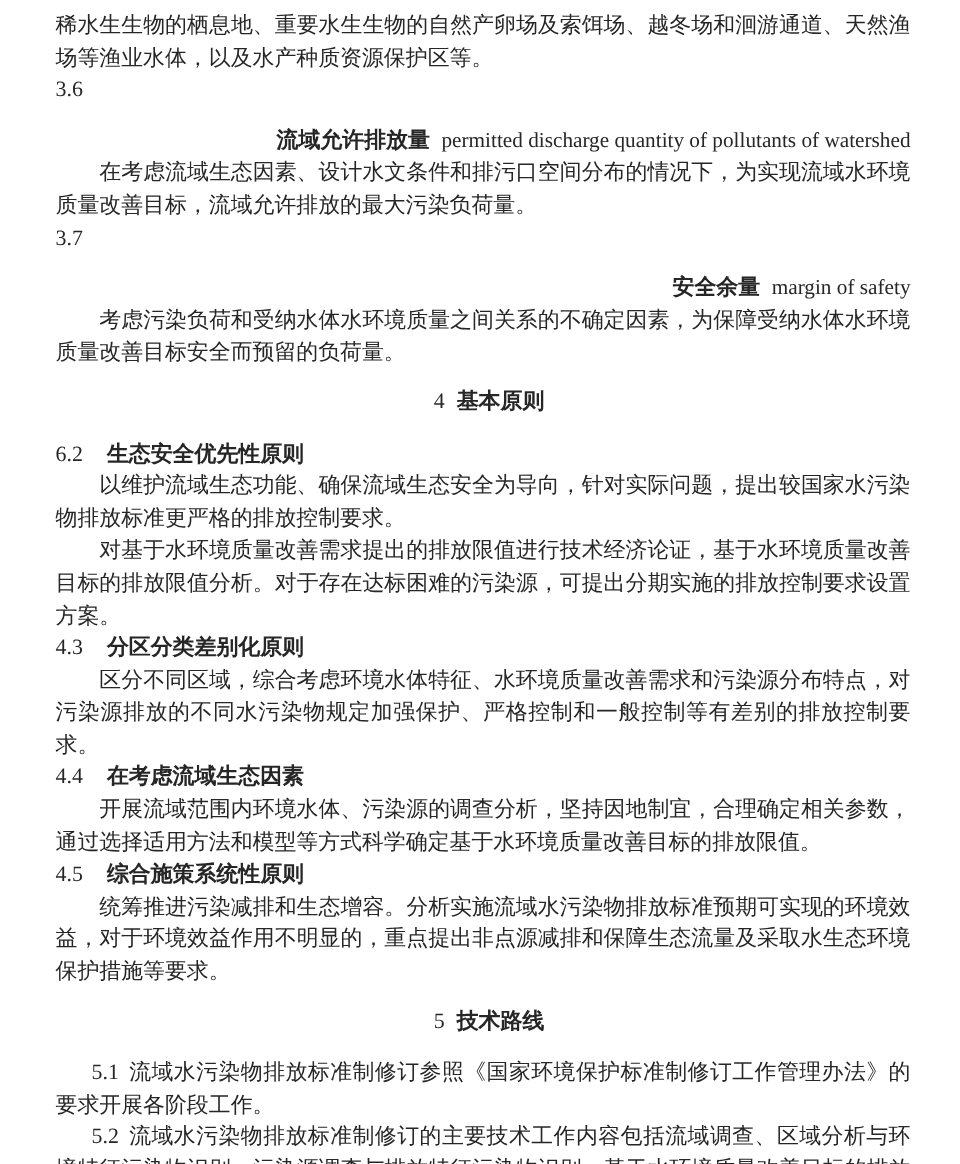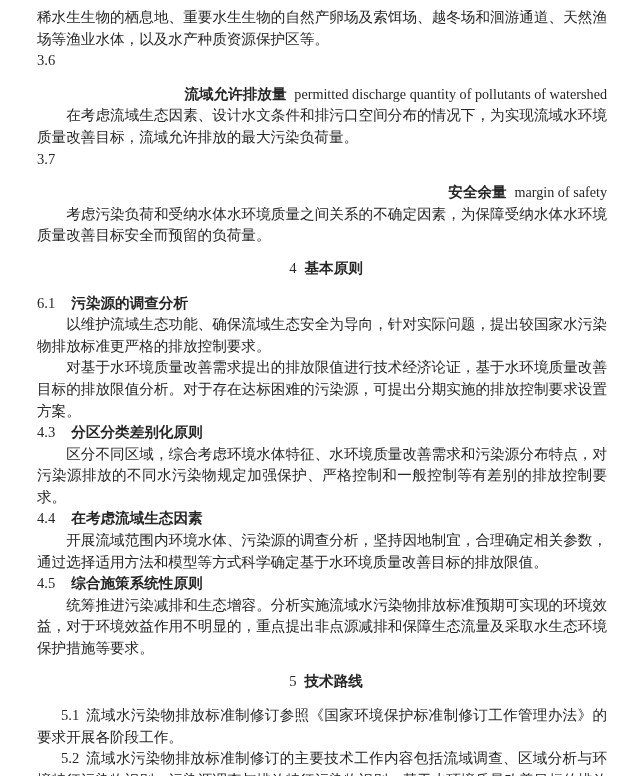--- a/index.html
+++ b/index.html
@@ -71,21 +71,21 @@
     <span class="term-zh">安全余量</span><span class="term-en">margin of safety</span>
   </p>
 
   <p class="body">考虑污染负荷和受纳水体水环境质量之间关系的不确定因素，为保障受纳水体水环境质量改善目标安全而预留的负荷量。</p>
 
   <h2 class="section">
     <span class="num">4</span><span class="title">基本原则</span>
   </h2>
 
   <h3 class="subclause">
-    <span class="num">6.1</span><span class="title">污染源的调查分析</span>
+    <span class="num">6.2</span><span class="title">生态安全优先性原则</span>
   </h3>
 
   <p class="body">以维护流域生态功能、确保流域生态安全为导向，针对实际问题，提出较国家水污染物排放标准更严格的排放控制要求。</p>
 
 
   <p class="body">对基于水环境质量改善需求提出的排放限值进行技术经济论证，基于水环境质量改善目标的排放限值分析。对于存在达标困难的污染源，可提出分期实施的排放控制要求设置方案。</p>
 
   <h3 class="subclause">
     <span class="num">4.3</span><span class="title">分区分类差别化原则</span>
   </h3>

